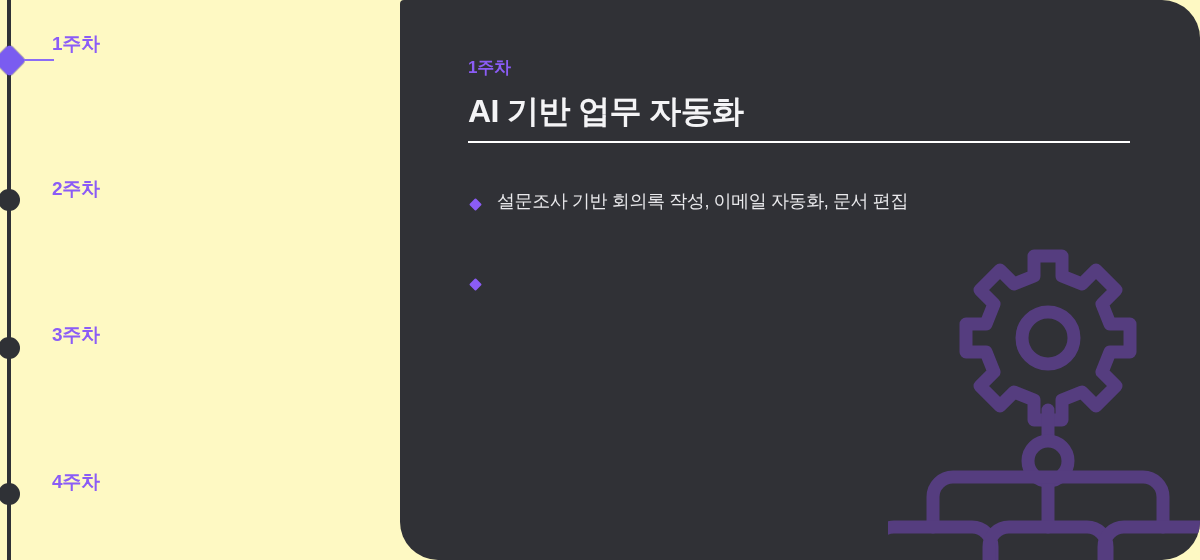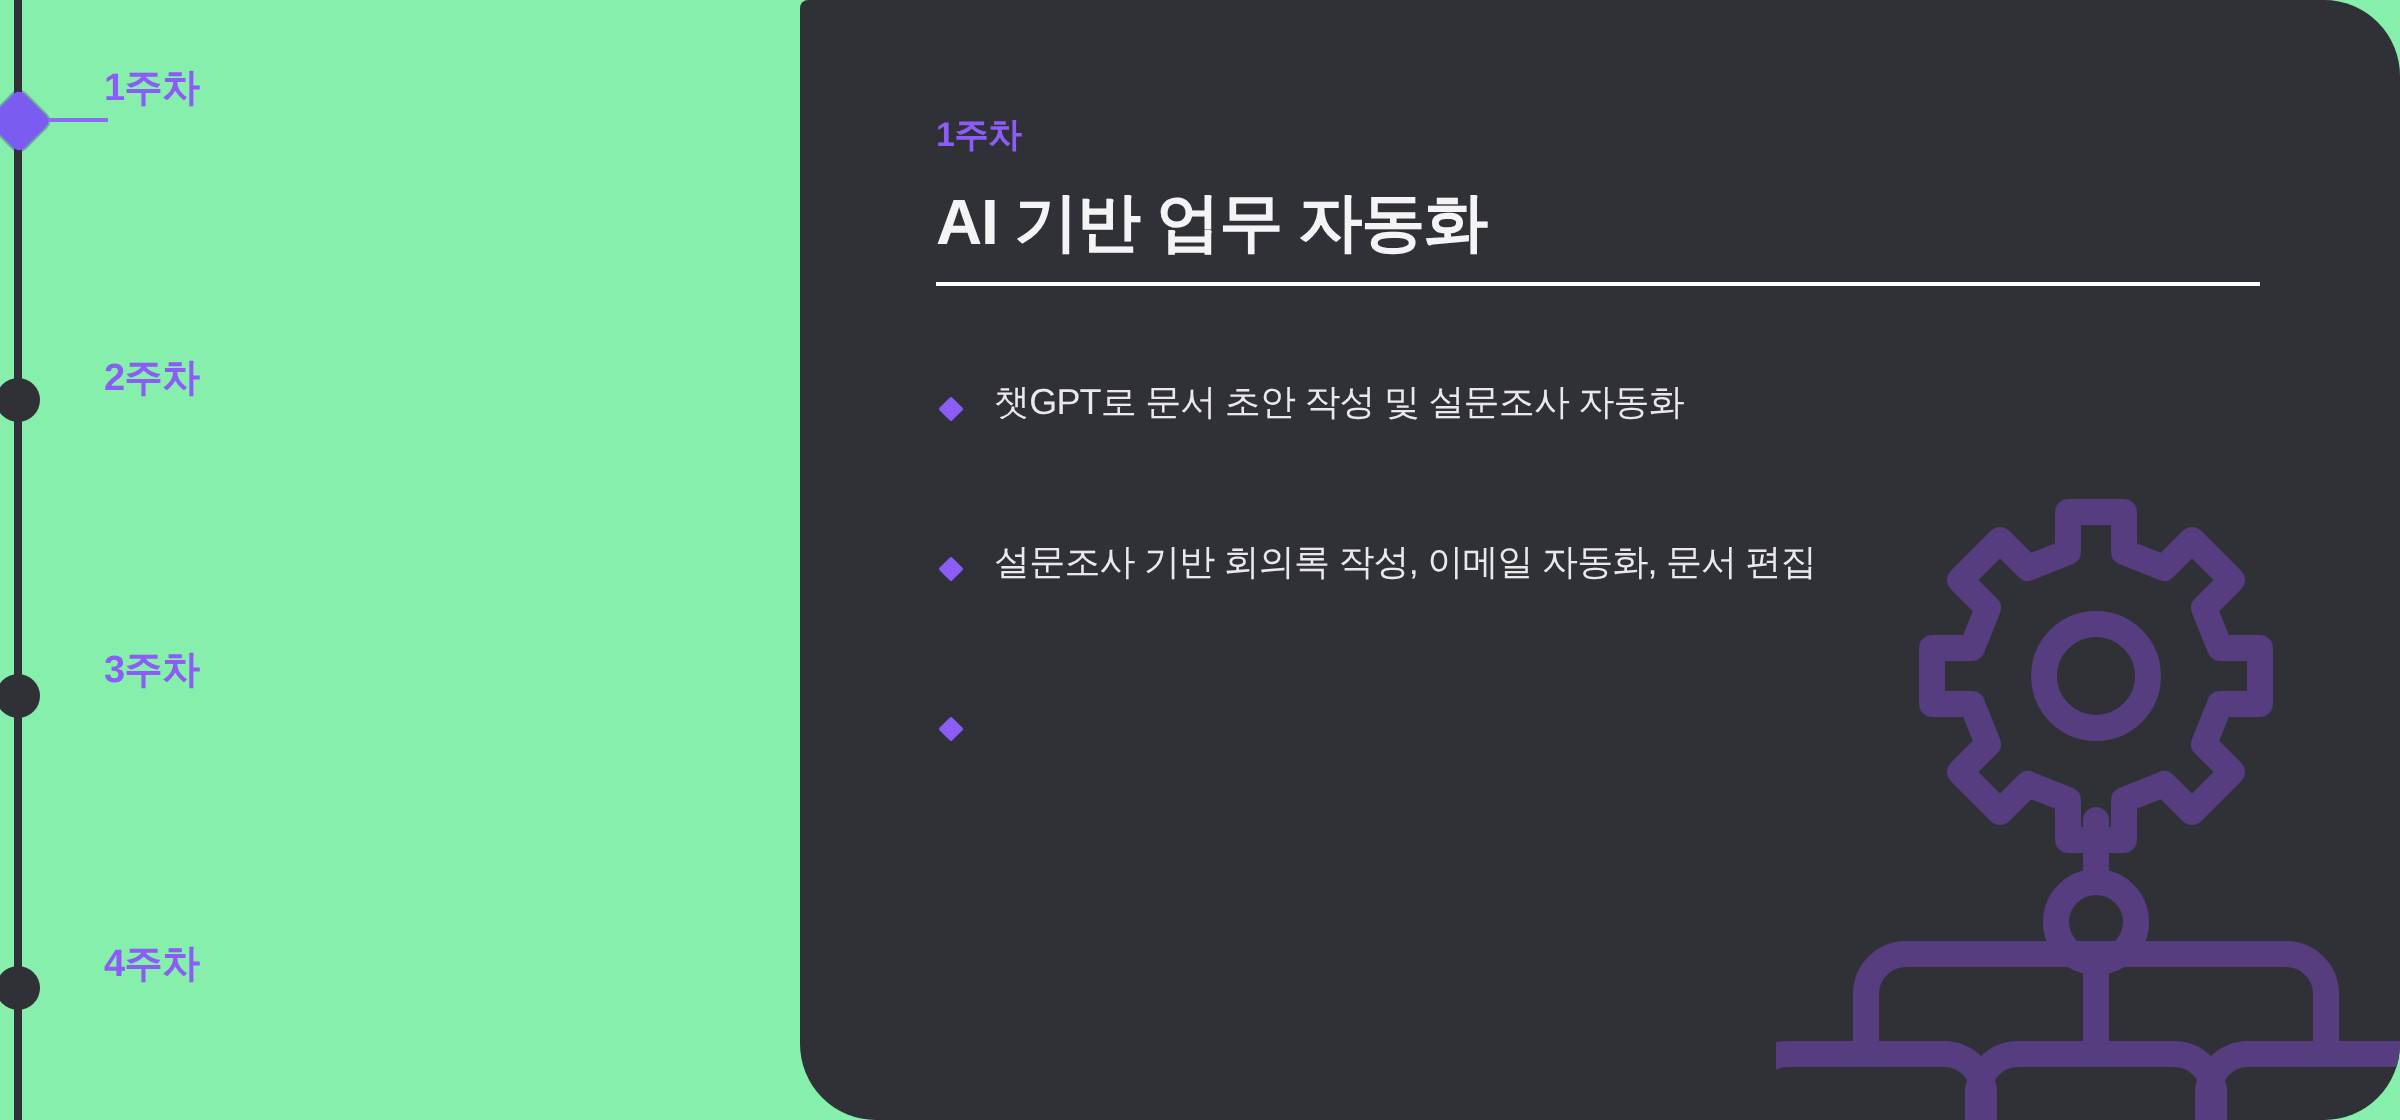--- a/index.html
+++ b/index.html
@@ -11,21 +11,21 @@
     height: 560px;
     background: #ffffff;
     font-family: "Liberation Sans", "DejaVu Sans", sans-serif;
     overflow: hidden;
   }
 
   #stage {
     position: relative;
     width: 1200px;
     height: 560px;
-    background: #86efac;
+    background: #fef9c3;
     overflow: hidden;
   }
 
   
   #timeline {
     position: absolute;
     left: 0;
     top: 0;
     width: 400px;
     height: 560px;
@@ -229,24 +229,20 @@
     </svg>
 
     <div class="card-body">
       <div class="eyebrow">1주차</div>
       <div class="card-title">AI 기반 업무 자동화</div>
       <div class="divider"></div>
 
       <div class="bullets">
         <div class="bullet-row">
           <span class="bullet-mark"></span>
-          <span class="bullet-text">챗GPT로 문서 초안 작성 및 설문조사 자동화</span>
-        </div>
-        <div class="bullet-row">
-          <span class="bullet-mark"></span>
           <span class="bullet-text">설문조사 기반 회의록 작성, 이메일 자동화, 문서 편집</span>
         </div>
         <div class="bullet-row">
           <span class="bullet-mark"></span>
         </div>
       </div>
     </div>
   </div>
 </div>
 

